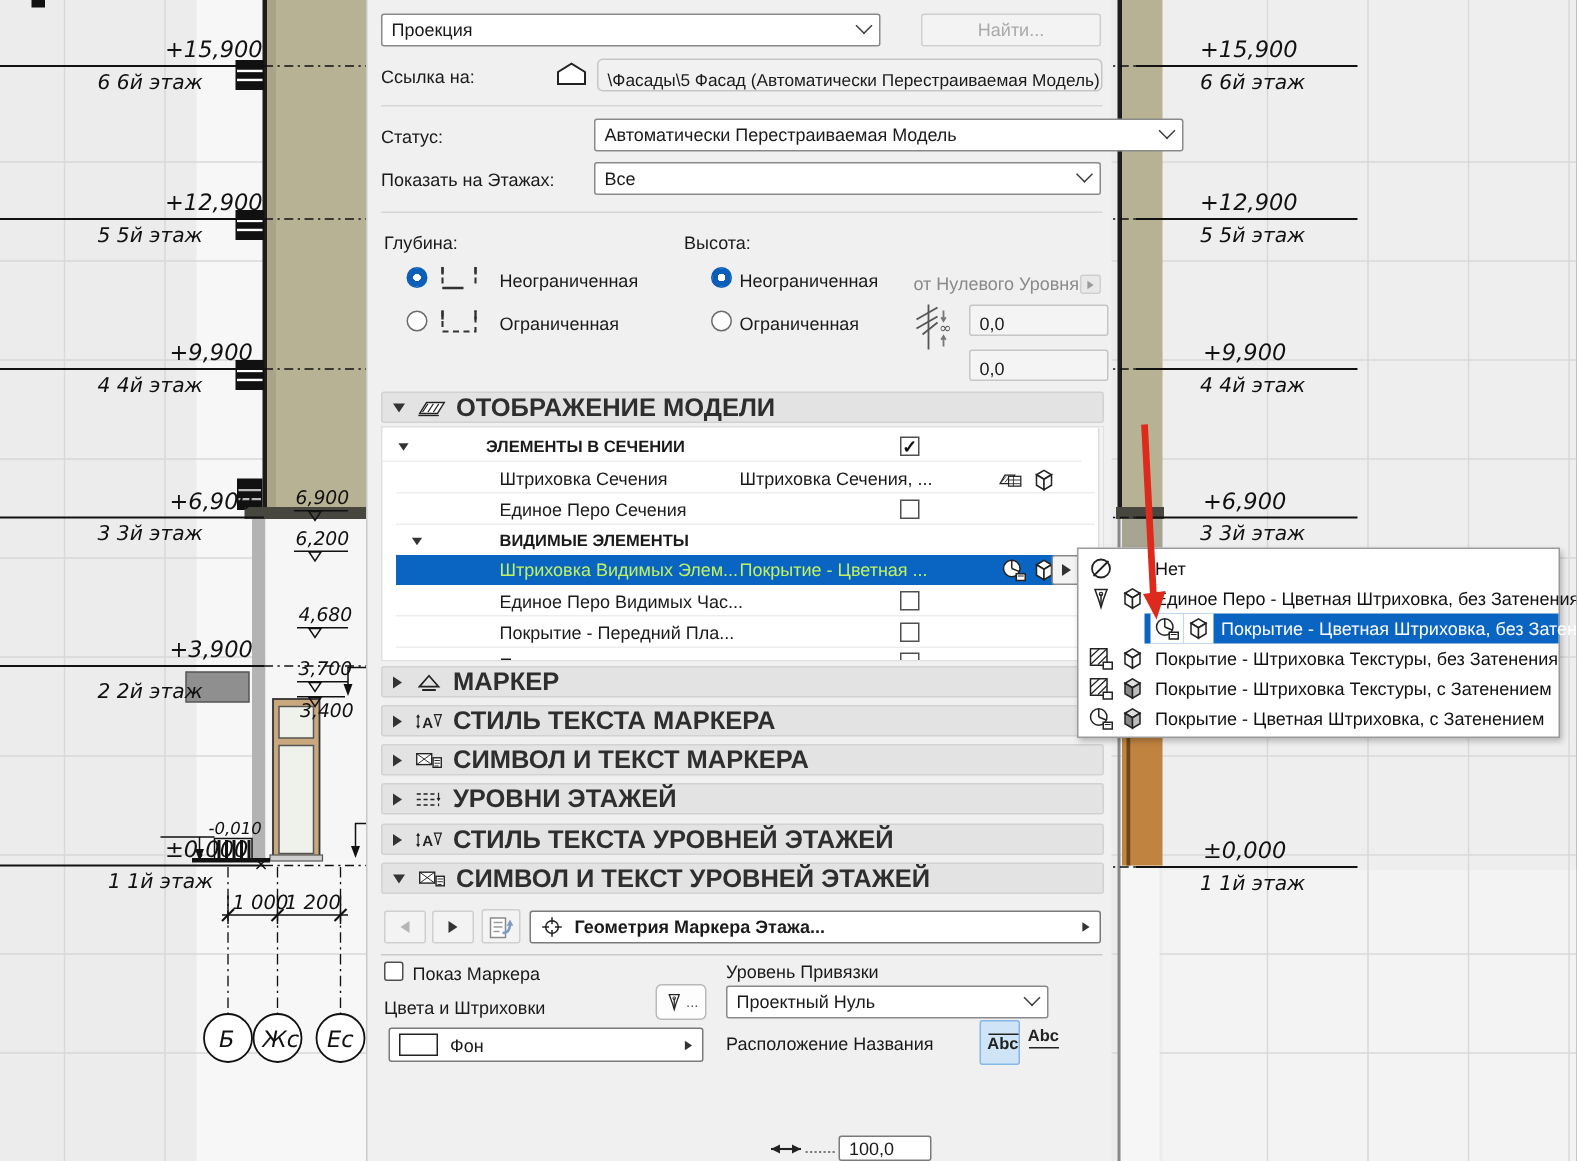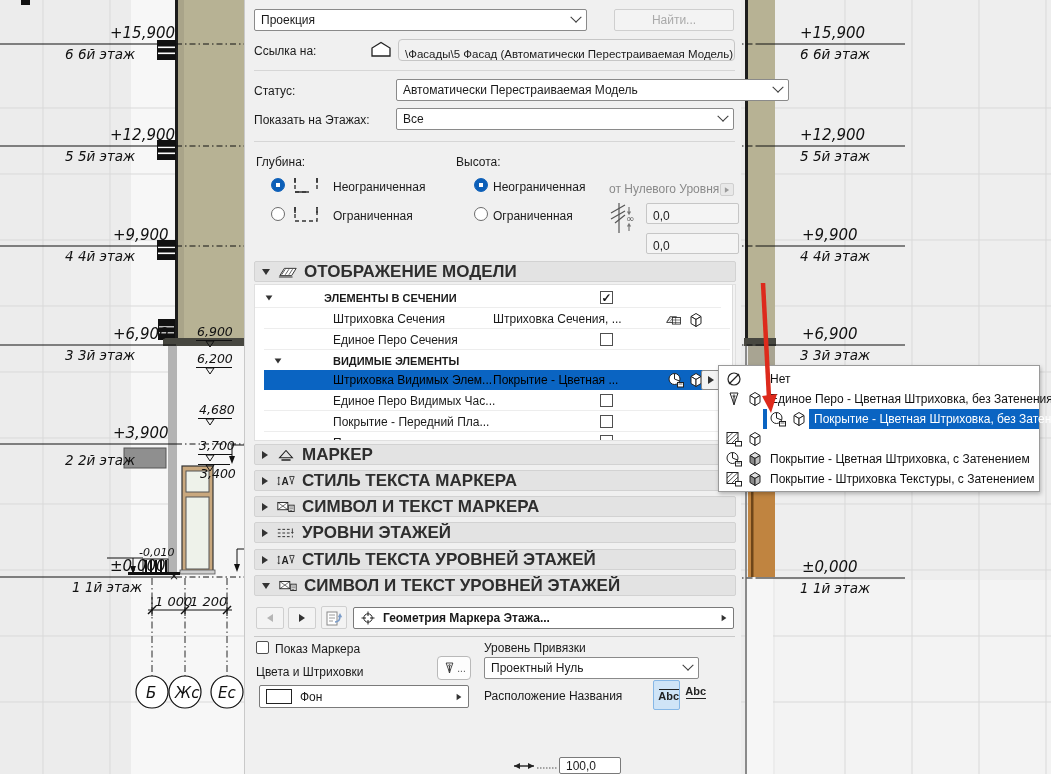--- a/index.html
+++ b/index.html
@@ -27,21 +27,21 @@
        display:flex;align-items:center;justify-content:center;font-size:12px;font-weight:bold;color:#111;line-height:1;}
   .bar{position:absolute;left:9px;width:482px;height:21px;background:#e3e3e3;border:1px solid #d2d2d2;
        border-radius:2px;display:flex;align-items:center;box-sizing:border-box;font-weight:bold;font-size:17px;color:#2e2e2e;}
   .bar .tri{width:0;height:0;margin:0 8px 0 7px;}
   .tri.right{border-left:6px solid #333;border-top:4px solid transparent;border-bottom:4px solid transparent;}
   .tri.down{border-top:6px solid #333;border-left:4px solid transparent;border-right:4px solid transparent;}
   .bar .bicon{width:20px;height:16px;margin-right:6px;flex:none;}
   .listrow{position:absolute;left:9px;width:466px;height:20px;display:flex;align-items:center;background:#fff;
            border-bottom:1px solid #ededed;box-sizing:border-box;font-size:12px;}
   .listrow.sub{font-weight:bold;font-size:11px;}
-  .listrow.sel{background:#0a64c2;color:#000000;border-bottom:1px solid #0a64c2;}
+  .listrow.sel{background:#0a64c2;color:#bef264;border-bottom:1px solid #0a64c2;}
   .name-col{position:absolute;left:69px;white-space:nowrap;overflow:hidden;}
   .val-col{position:absolute;left:229px;white-space:nowrap;overflow:hidden;}
   .mi{width:18px;height:18px;flex:none;}
   .menu{left:718px;top:365px;width:322px;height:127px;background:#fff;border:1px solid #9a9a9a;
         z-index:20;box-shadow:1px 2px 4px rgba(0,0,0,.25);font-size:12px;color:#111;padding-top:3px;box-sizing:border-box;}
   .menuitem{height:20px;display:flex;align-items:center;padding-left:5px;white-space:nowrap;}
   .menuitem .ic1{width:20px;height:18px;flex:none;margin-right:2px;}
   .menuitem .ic2{width:18px;height:18px;flex:none;margin-right:6px;}
   .menuitem.sel{background:#0a64c2;color:#fff;margin-left:44px;}
   .menuitem.sel .icbox{outline:1px solid #fff;background:#fff;}
@@ -602,38 +602,39 @@
         </svg>
       <span>Покрытие - Цветная Штриховка, без Затенения</span>
     </div>
     <div class="menuitem">
       <svg class="ic1" viewBox="0 0 18 18">
           <use href="#sym-texture"></use>
         </svg>
       <svg class="ic2" viewBox="0 0 18 18">
           <use href="#sym-cube"></use>
         </svg>
+      <span>Покрытие - Штриховка Текстуры, без Затенения</span>
+    </div>
+    <div class="menuitem">
+      <svg class="ic1" viewBox="0 0 18 18">
+          <use href="#sym-texture"></use>
+        </svg>
+      <svg class="ic2" viewBox="0 0 18 18">
+          <use href="#sym-cubeshaded"></use>
+        </svg>
+      <span>Покрытие - Штриховка Текстуры, с Затенением</span>
     </div>
     <div class="menuitem">
       <svg class="ic1" viewBox="0 0 18 18">
           <use href="#sym-pie"></use>
         </svg>
       <svg class="ic2" viewBox="0 0 18 18">
           <use href="#sym-cubeshaded"></use>
         </svg>
       <span>Покрытие - Цветная Штриховка, с Затенением</span>
-    </div>
-    <div class="menuitem">
-      <svg class="ic1" viewBox="0 0 18 18">
-          <use href="#sym-texture"></use>
-        </svg>
-      <svg class="ic2" viewBox="0 0 18 18">
-          <use href="#sym-cubeshaded"></use>
-        </svg>
-      <span>Покрытие - Штриховка Текстуры, с Затенением</span>
     </div>
   </div>
 
   <svg class="abs arrowsvg">
     <line x1="763" y1="283" x2="769" y2="398" stroke="#dd2a1c" stroke-width="4.5"></line>
     <polygon points="762,396 777,394 771,413" fill="#dd2a1c"></polygon>
   </svg>
 
 </div>
 

